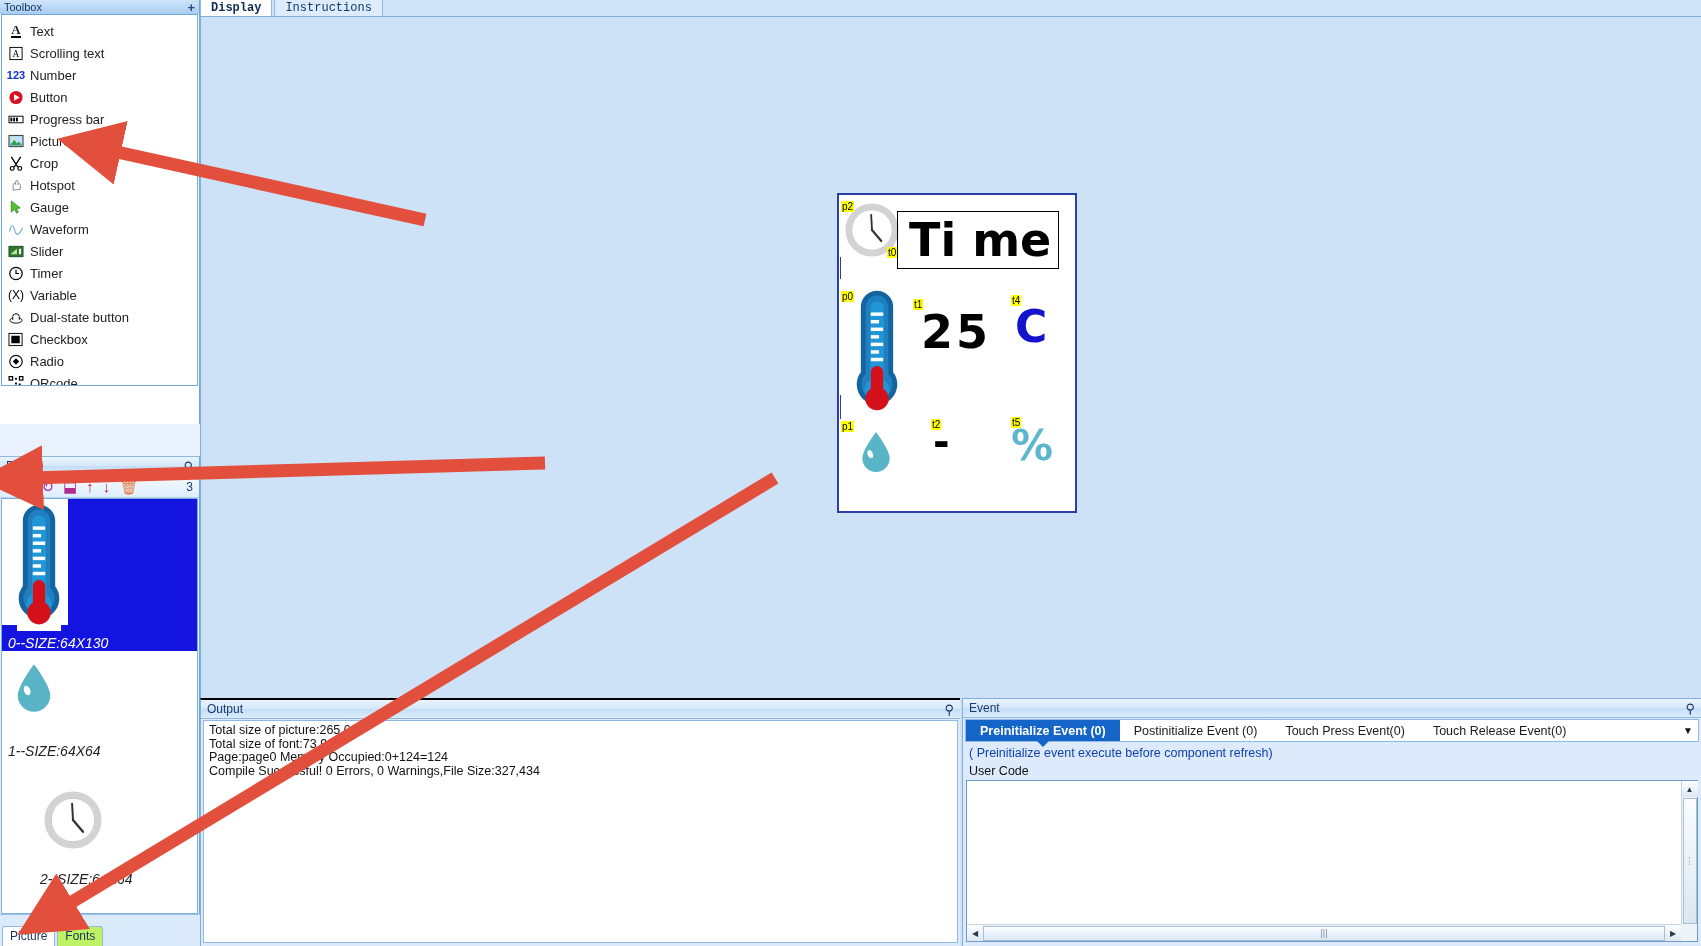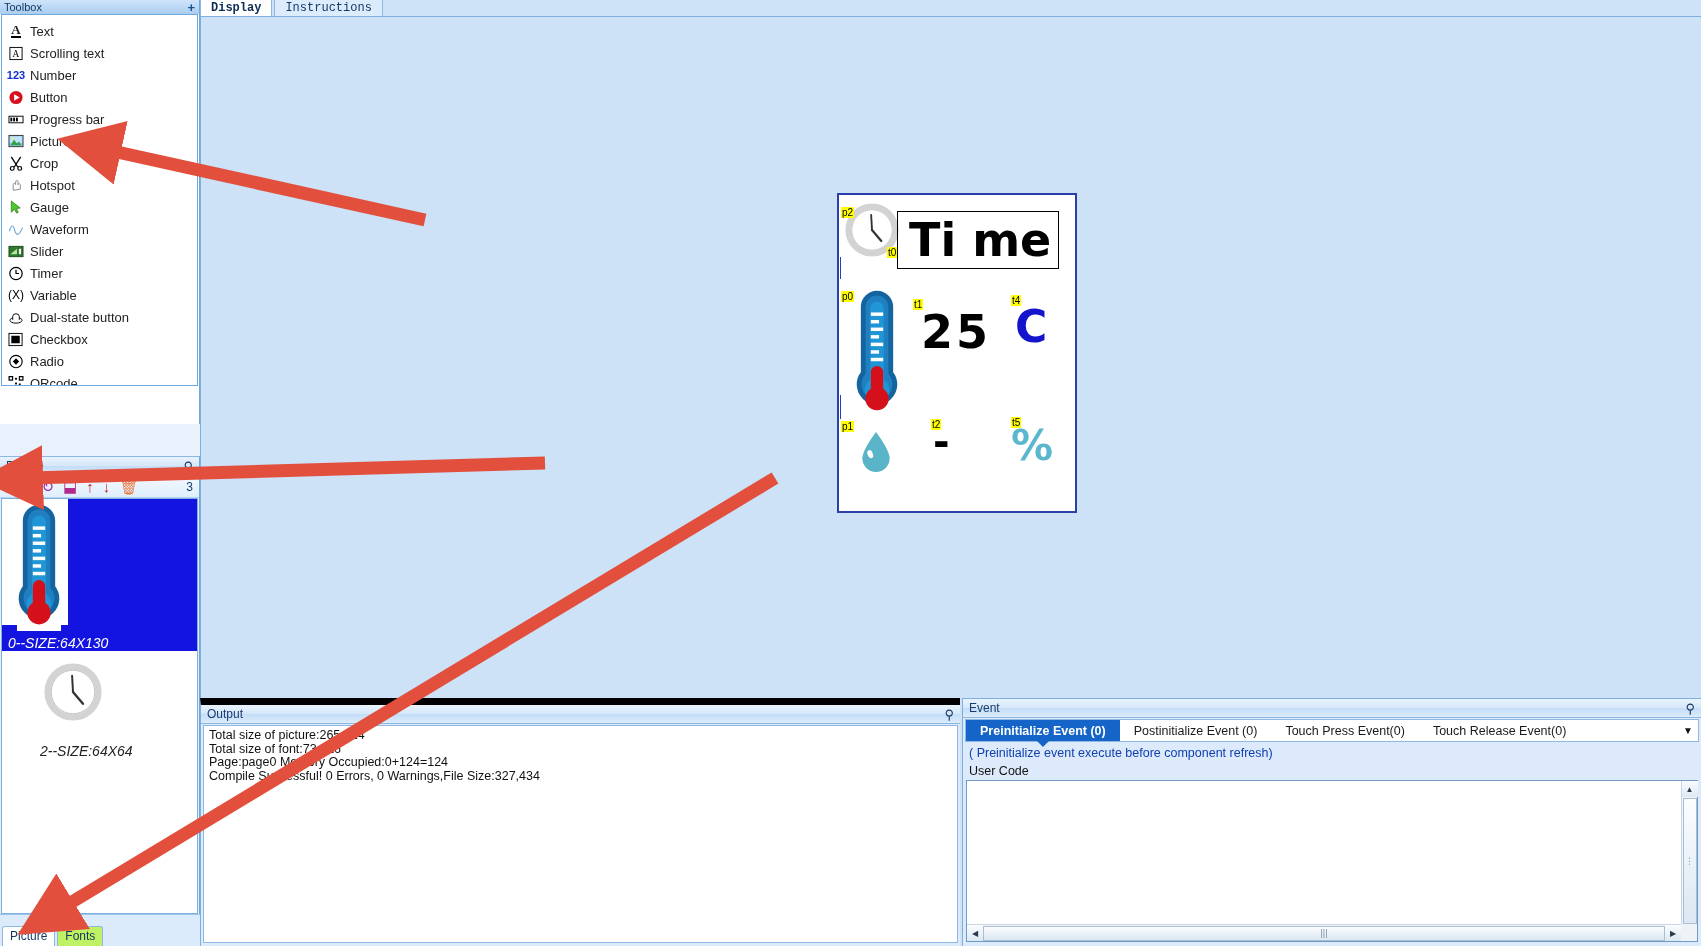--- a/index.html
+++ b/index.html
@@ -195,21 +195,21 @@
     line-height: 1;
     z-index: 3;
   }
 
   
   .output-panel {
     position: absolute; left: 200px; bottom: 0;
     width: 760px; height: 248px;
     background: #dceafb;
     border-left: 1px solid #7fb0dd;
-    border-top: 7px solid #000000;
+    border-top: 2px solid #000000;
   }
   .output-body {
     position: absolute; top: 20px; left: 2px; right: 2px; bottom: 3px;
     background: #fff;
     border: 1px solid #8fb9e2;
     padding: 3px 5px;
     font-size: 12.5px;
     color: #111;
     line-height: 13.5px;
     overflow: hidden;
@@ -528,20 +528,25 @@
                   <rect x="23" y="45" width="12" height="5"></rect>
         <rect x="23" y="56" width="18" height="5"></rect>
                   <rect x="23" y="67" width="12" height="5"></rect>
         <rect x="23" y="78" width="18" height="5"></rect>
                   <rect x="23" y="89" width="12" height="5"></rect>
         <rect x="23" y="100" width="18" height="5"></rect>
       </g>
       <path d="M32 112 a9 9 0 0 1 9 9 v24 a17 17 0 1 1 -18 0 v-24 a9 9 0 0 1 9 -9 Z" fill="#d4101a"></path>
     </svg></div>
      <div class="pic-cap">0--SIZE:64X130</div></div>
+          <div class="pic-row" style="height: 128px;"><div class="pic-thumb-wrap" style="height:92px; padding-left:10px; padding-top:12px; background:transparent; display:inline-block;"><svg width="44" height="50" viewBox="0 0 64 80">
+      <path d="M32 2 C32 2 6 36 6 52 a26 26 0 0 0 52 0 C58 36 32 2 32 2 Z" fill="#59b4c8"></path>
+      <ellipse cx="21" cy="44" rx="5" ry="8" transform="rotate(-20 21 44)" fill="#ffffff"></ellipse>
+    </svg></div>
+     <div class="pic-cap">1--SIZE:64X64</div></div>
           <div class="pic-row" style="height: 128px; padding-left: 32px;"><div class="pic-thumb-wrap" style="height:92px; padding-left:10px; padding-top:12px; background:transparent; display:inline-block;"><svg width="58" height="58" viewBox="0 0 64 64">
       <circle cx="32" cy="32" r="28" fill="#ffffff" stroke="#d3d3d3" stroke-width="7"></circle>
       <circle cx="32" cy="32" r="24" fill="#ffffff" stroke="#bdbdbd" stroke-width="1"></circle>
       <line x1="32" y1="32" x2="31" y2="14" stroke="#333" stroke-width="2.2" stroke-linecap="round"></line>
       <line x1="32" y1="32" x2="43" y2="45" stroke="#333" stroke-width="2.6" stroke-linecap="round"></line>
     </svg></div>
      <div class="pic-cap">2--SIZE:64X64</div></div>
         </div>
 
       <div class="bottom-tabs" id="bottom-tabs">
@@ -552,21 +557,21 @@
   </div>
 
   <div class="top-tabs" id="top-tabs">
       <div class="ttab active">Display</div>
       <div class="ttab">Instructions</div>
     </div>
 
   <div class="canvas-area">
     <div class="device">
 
-      <span class="tag" style="left:2px; top:12px;text-align:center;">p2</span>
+      <span class="tag" style="left:2px; top:6px;text-align:center;">p2</span>
       <svg style="position:absolute; left:6px; top:8px;" width="54" height="54" viewBox="0 0 64 64">
         <circle cx="32" cy="32" r="28" fill="#ffffff" stroke="#d3d3d3" stroke-width="7"></circle>
         <circle cx="32" cy="32" r="24" fill="#ffffff" stroke="#bdbdbd" stroke-width="1"></circle>
         <line x1="32" y1="32" x2="31" y2="14" stroke="#333" stroke-width="2.2" stroke-linecap="round"></line>
         <line x1="32" y1="32" x2="43" y2="45" stroke="#333" stroke-width="2.6" stroke-linecap="round"></line>
       </svg>
       <div class="dashed-mark" style="left:1px; top:62px; height:22px;"></div>
 
       <div class="selbox" style="left:58px; top:16px; width:162px; height:58px;"></div>
       <span class="tag" style="left:48px; top:18px;margin-top:34px;">t0</span>

